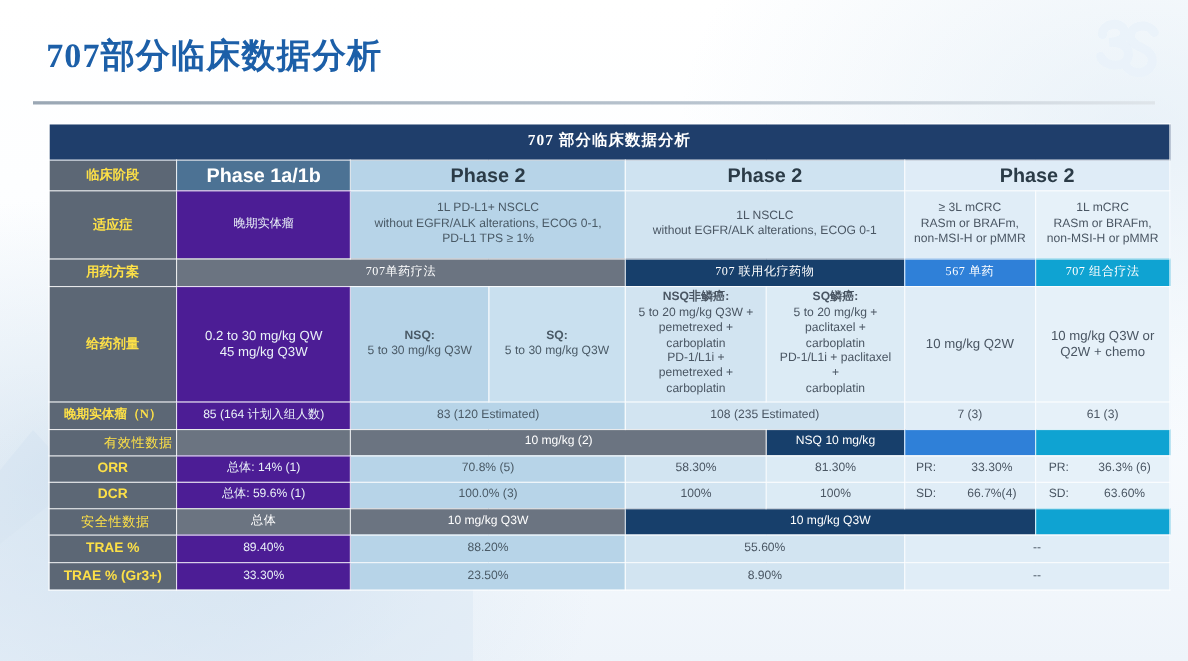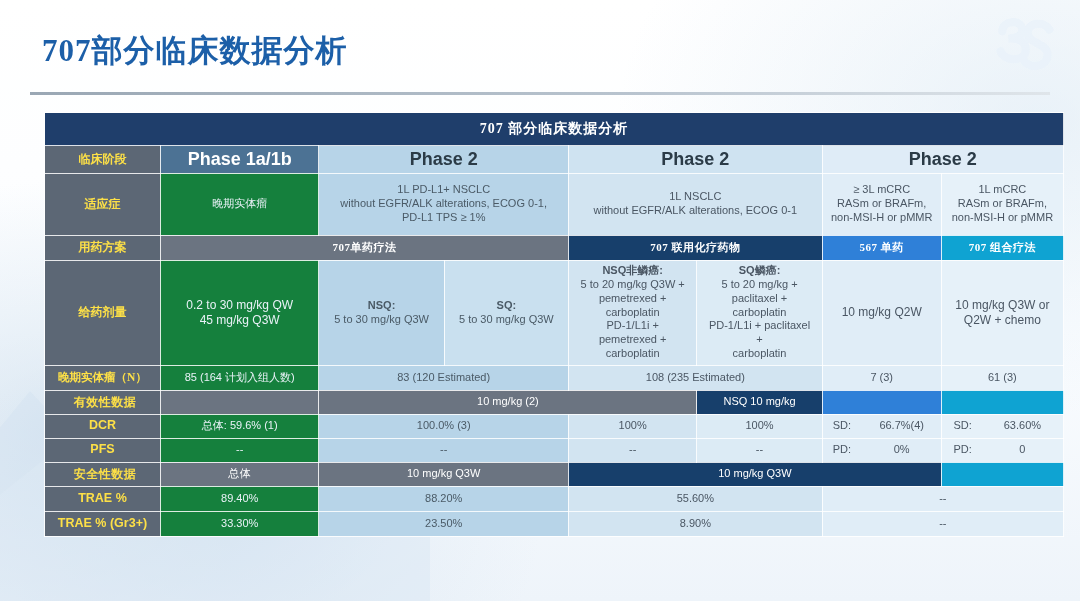--- a/index.html
+++ b/index.html
@@ -32,33 +32,33 @@
 
   .t-title{background:#1F3E6B;color:#ffffff;font-weight:bold;font-size:14px;height:28px;
            font-family:"Liberation Serif","DejaVu Serif",serif;letter-spacing:1px;}
 
   
   .lbl{background:#5c6775;color:#fde047;font-weight:bold;font-size:12px;
        font-family:"Liberation Serif","DejaVu Serif",serif;}
   .lbl-en{font-family:"Liberation Sans",sans-serif;font-size:12.5px;}
 
   
-  .c1{background:#15803d;color:#eaf2f8;}            
+  .c1{background:#4c1d95;color:#eaf2f8;}            
   .c2{background:#b7d4e8;color:#4a5a66;}            
   .c2b{background:#c9e0ef;color:#4a5a66;}
   .c3{background:#d2e4f1;color:#4a5663;}            
   .c3b{background:#dcebf5;color:#4a5663;}
   .c4{background:#e0edf7;color:#4a5663;}            
   .c4b{background:#e6f1f9;color:#4a5663;}
 
   .hdr-gray{background:#6b7481;color:#ffffff;font-weight:bold;}
   .hdr-navy{background:#173F6B;color:#ffffff;font-weight:bold;}
   .hdr-blue{background:#2F80D8;color:#ffffff;font-weight:bold;}
   .hdr-cyan{background:#0FA3D2;color:#ffffff;font-weight:bold;}
-  .cn-b{font-family:"Liberation Serif","DejaVu Serif",serif;font-weight:bold;letter-spacing:.5px;}
+  .cn-b{font-family:"Liberation Serif","DejaVu Serif",serif;font-weight:normal;letter-spacing:.5px;}
 
   .ph{font-weight:bold;font-size:18px;}
   .ph-dark{background:#4c7294;color:#ffffff;}
   .ph-l1{background:#b7d4e8;color:#2b3b47;}
   .ph-l2{background:#cfe3f1;color:#2b3b47;}
   .ph-l3{background:#dfecf7;color:#2b3b47;}
   .sub-k{display:inline-block;width:26px;text-align:left;}
   .sub-v{display:inline-block;min-width:58px;text-align:center;}
   .pair{display:flex;justify-content:center;gap:14px;align-items:center;}
 </style>
@@ -169,28 +169,47 @@
   <tr style="height:25px">
     <td class="lbl" style="font-size:11.5px">晚期实体瘤（N）</td>
     <td class="c1">85 (164 计划入组人数)</td>
     <td class="c2" colspan="2">83 (120 Estimated)</td>
     <td class="c3" colspan="2">108 (235 Estimated)</td>
     <td class="c4">7 (3)</td>
     <td class="c4b">61 (3)</td>
   </tr>
 
   <tr style="height:24px">
-    <td class="lbl cn-b" style="text-align:center;padding-left:8px">有效性数据</td>
+    <td class="lbl cn-b" style="text-align:right;padding-left:8px">有效性数据</td>
     <td class="hdr-gray"></td>
     <td class="hdr-gray" colspan="3" style="font-weight:normal">10 mg/kg (2)</td>
     <td class="hdr-navy" style="font-weight:normal">NSQ 10 mg/kg</td>
     <td class="hdr-blue"></td>
     <td class="hdr-cyan"></td>
   </tr>
 
+  <tr style="height:24px">
+    <td class="lbl lbl-en">ORR</td>
+    <td class="c1">总体: 14% (1)</td>
+    <td class="c2" colspan="2">70.8% (5)</td>
+    <td class="c3">58.30%</td>
+    <td class="c3b">81.30%</td>
+    <td class="c4">
+      <div class="pair">
+            <span class="sub-k">PR:</span>
+            <span class="sub-v">33.30%</span>
+          </div>
+    </td>
+    <td class="c4b">
+      <div class="pair">
+            <span class="sub-k">PR:</span>
+            <span class="sub-v">36.3% (6)</span>
+          </div>
+    </td>
+  </tr>
 
   <tr style="height:24px">
     <td class="lbl lbl-en">DCR</td>
     <td class="c1">总体: 59.6% (1)</td>
     <td class="c2" colspan="2">100.0% (3)</td>
     <td class="c3">100%</td>
     <td class="c3b">100%</td>
     <td class="c4">
       <div class="pair">
             <span class="sub-k">SD:</span>
@@ -198,39 +217,20 @@
           </div>
     </td>
     <td class="c4b">
       <div class="pair">
             <span class="sub-k">SD:</span>
             <span class="sub-v">63.60%</span>
           </div>
     </td>
   </tr>
 
-  <tr style="height:24px">
-    <td class="lbl lbl-en">PFS</td>
-    <td class="c1">--</td>
-    <td class="c2" colspan="2">--</td>
-    <td class="c3">--</td>
-    <td class="c3b">--</td>
-    <td class="c4">
-      <div class="pair">
-            <span class="sub-k">PD:</span>
-            <span class="sub-v">0%</span>
-          </div>
-    </td>
-    <td class="c4b">
-      <div class="pair">
-            <span class="sub-k">PD:</span>
-            <span class="sub-v">0</span>
-          </div>
-    </td>
-  </tr>
 
   <tr style="height:24px">
     <td class="lbl cn-b" style="text-align:center;padding-left:8px">安全性数据</td>
     <td class="hdr-gray cn-b" style="font-weight:normal">总体</td>
     <td class="hdr-gray" colspan="2" style="font-weight:normal">10 mg/kg Q3W</td>
     <td class="hdr-navy" colspan="3" style="font-weight:normal">10 mg/kg Q3W</td>
     <td class="hdr-cyan"></td>
   </tr>
 
   <tr style="height:25px">

